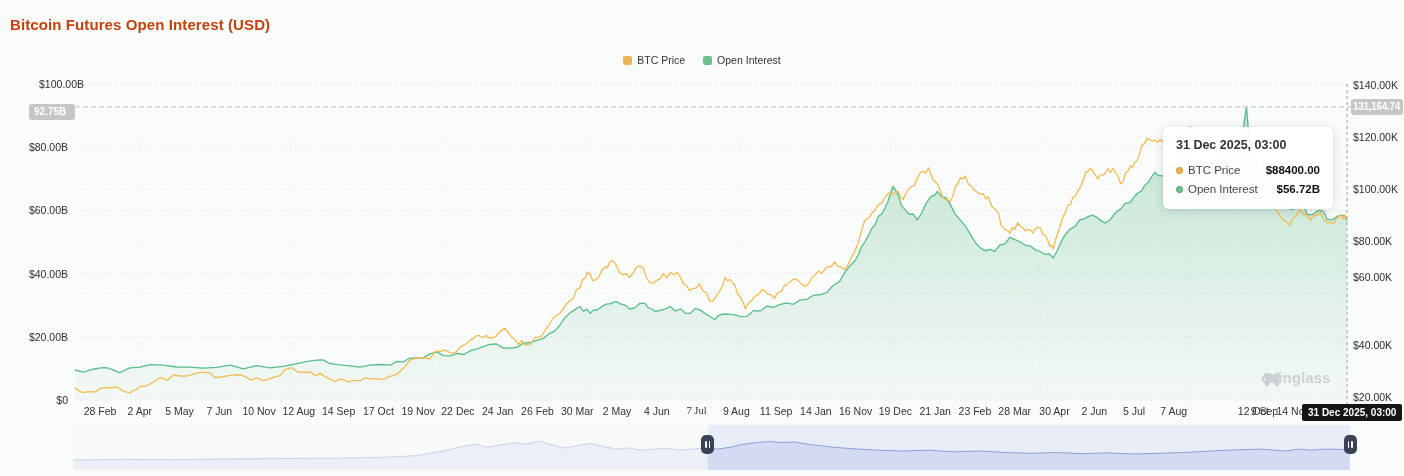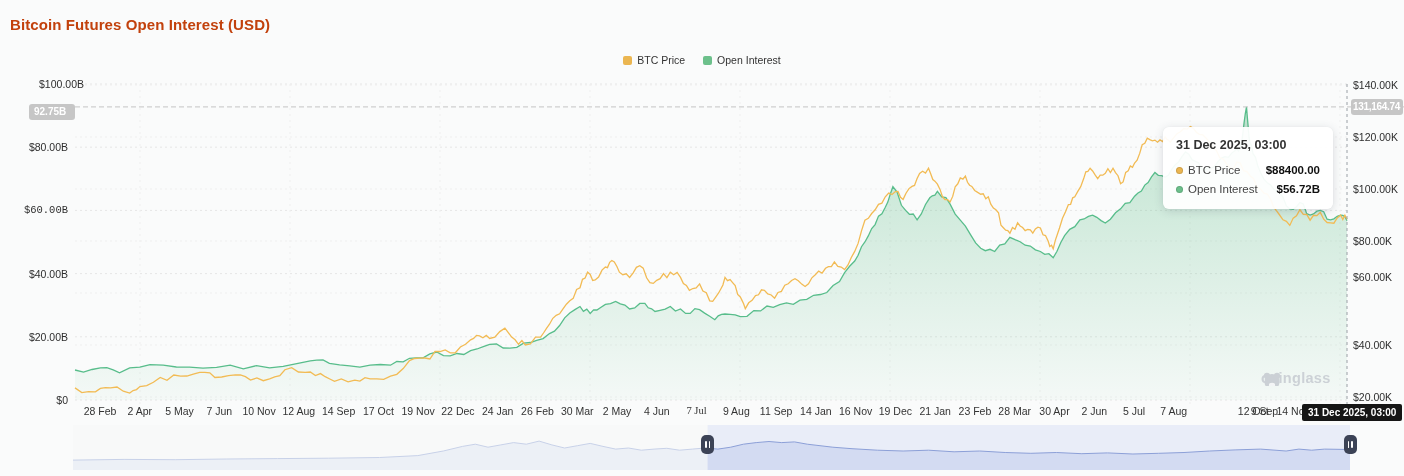--- a/index.html
+++ b/index.html
@@ -117,21 +117,21 @@
     <path id="nav-area" fill="rgba(168,183,228,0.30)" stroke="none" d="M73.0 460.1L124.1 459.4L175.2 459.7L226.2 459.0L277.3 458.6L328.4 458.2L379.5 457.5L417.8 455.6L443.3 451.0L462.5 446.4L475.3 444.2L488.0 447.2L500.8 444.9L513.6 442.6L526.3 444.2L539.1 441.1L551.9 444.9L564.6 448.0L577.4 445.7L590.2 443.4L603.0 446.4L615.7 449.1L628.5 448.0L641.3 450.2L654.0 449.1L666.8 448.3L679.6 450.2L692.3 449.1L705.1 448.0L717.9 449.1L730.7 447.2L743.4 444.2L756.2 442.6L769.0 441.5L781.7 442.6L794.5 441.9L807.3 444.2L820.0 445.7L832.8 447.2L852.0 448.7L877.5 450.2L903.1 451.0L928.6 450.2L954.1 451.8L979.7 451.0L1005.2 452.5L1030.8 453.3L1056.3 452.5L1081.8 453.7L1107.4 452.9L1132.9 454.0L1158.5 453.3L1184.0 452.5L1209.5 451.0L1235.1 449.9L1260.6 449.1L1286.1 451.0L1298.9 449.1L1311.7 450.2L1324.5 449.1L1350.0 449.5L1350 470L73 470Z"></path>
     <path id="nav-line" fill="none" stroke="#90a3d6" stroke-width="1" d="M73.0 460.1L124.1 459.4L175.2 459.7L226.2 459.0L277.3 458.6L328.4 458.2L379.5 457.5L417.8 455.6L443.3 451.0L462.5 446.4L475.3 444.2L488.0 447.2L500.8 444.9L513.6 442.6L526.3 444.2L539.1 441.1L551.9 444.9L564.6 448.0L577.4 445.7L590.2 443.4L603.0 446.4L615.7 449.1L628.5 448.0L641.3 450.2L654.0 449.1L666.8 448.3L679.6 450.2L692.3 449.1L705.1 448.0L717.9 449.1L730.7 447.2L743.4 444.2L756.2 442.6L769.0 441.5L781.7 442.6L794.5 441.9L807.3 444.2L820.0 445.7L832.8 447.2L852.0 448.7L877.5 450.2L903.1 451.0L928.6 450.2L954.1 451.8L979.7 451.0L1005.2 452.5L1030.8 453.3L1056.3 452.5L1081.8 453.7L1107.4 452.9L1132.9 454.0L1158.5 453.3L1184.0 452.5L1209.5 451.0L1235.1 449.9L1260.6 449.1L1286.1 451.0L1298.9 449.1L1311.7 450.2L1324.5 449.1L1350.0 449.5"></path>
     <rect id="nav-unselected" fill="rgba(246,247,248,0.55)" x="73" y="425" width="634.669" height="45"></rect>
     <rect id="nav-selected" fill="rgba(116,140,233,0.12)" x="707.669" y="425" width="642.331" height="45"></rect>
   </g>
 </svg>
 
 <div id="yticks-left">
     <div class="ytick left" style="top: 78px; right: 1320px;">$100.00B</div>
     <div class="ytick left" style="top: 141.2px; right: 1336px;">$80.00B</div>
-    <div class="ytick left" style="top: 204.4px; right: 1336px; font-family: Liberation Mono, monospace;">$60.00B</div>
+    <div class="ytick left" style="top: 204.4px; right: 1336px;">$60.00B</div>
     <div class="ytick left" style="top: 267.6px; right: 1336px;">$40.00B</div>
     <div class="ytick left" style="top: 330.8px; right: 1336px;">$20.00B</div>
     <div class="ytick left" style="top: 394px; right: 1336px;">$0</div>
   </div>
 <div id="yticks-right">
     <div class="ytick right" style="top: 79px;">$140.00K</div>
     <div class="ytick right" style="top: 131px;">$120.00K</div>
     <div class="ytick right" style="top: 183px;">$100.00K</div>
     <div class="ytick right" style="top: 235px;">$80.00K</div>
     <div class="ytick right" style="top: 271px;">$60.00K</div>

